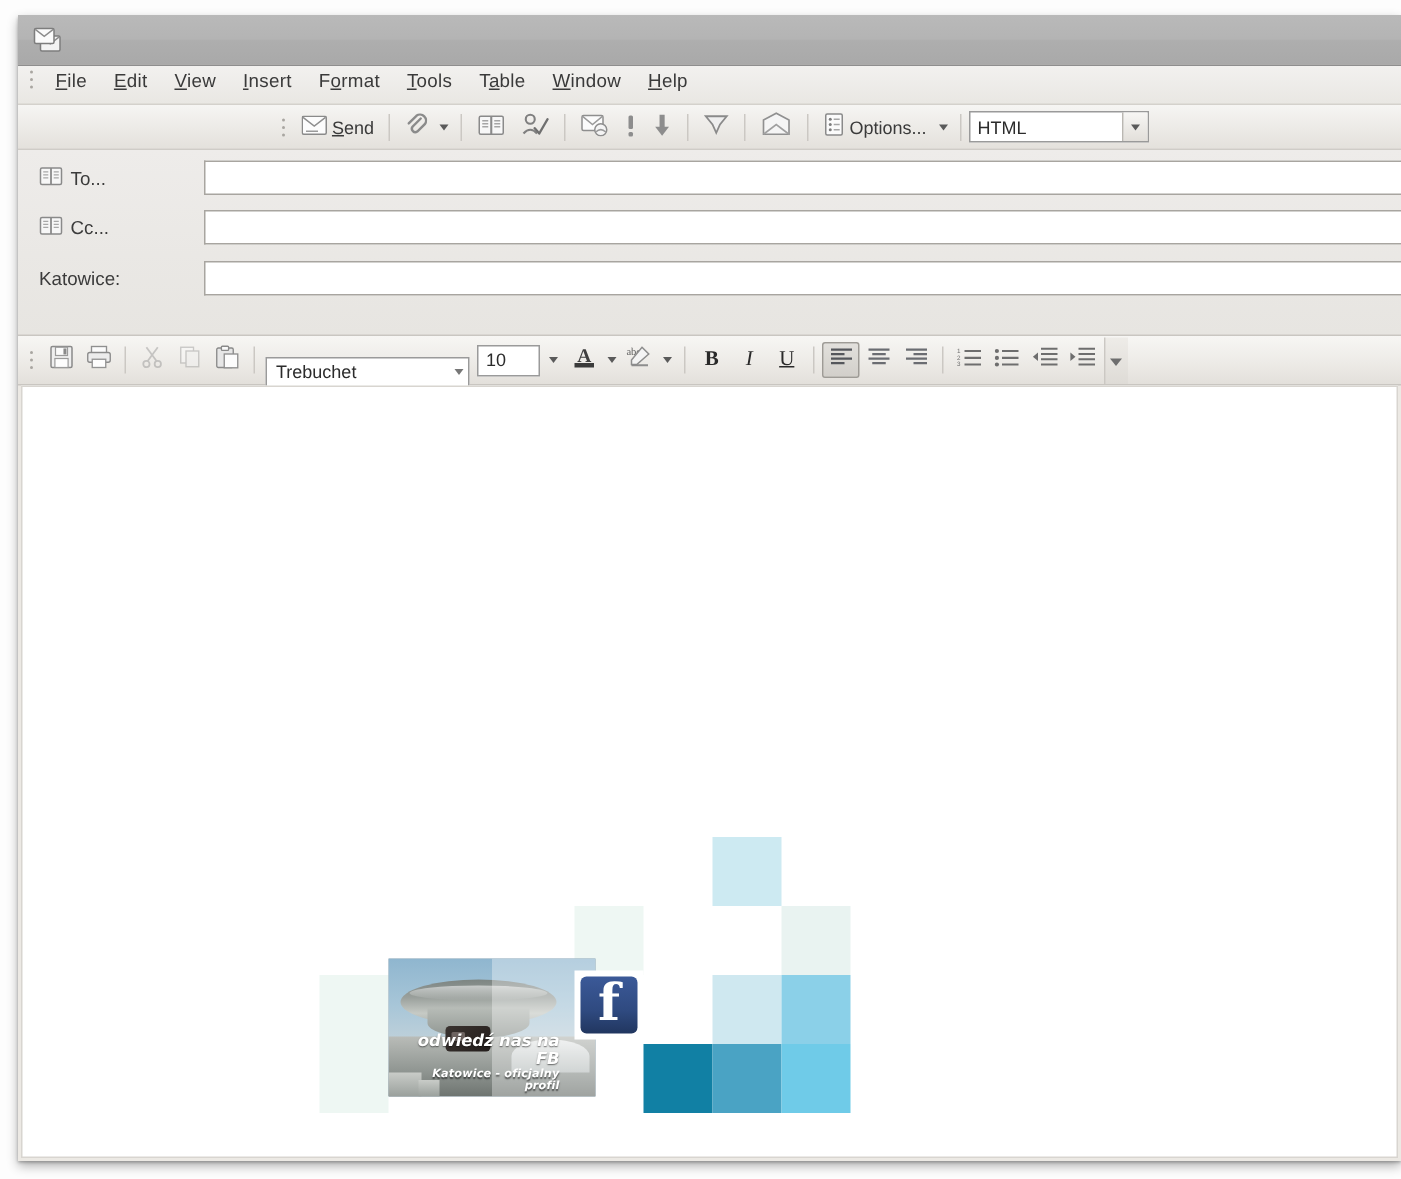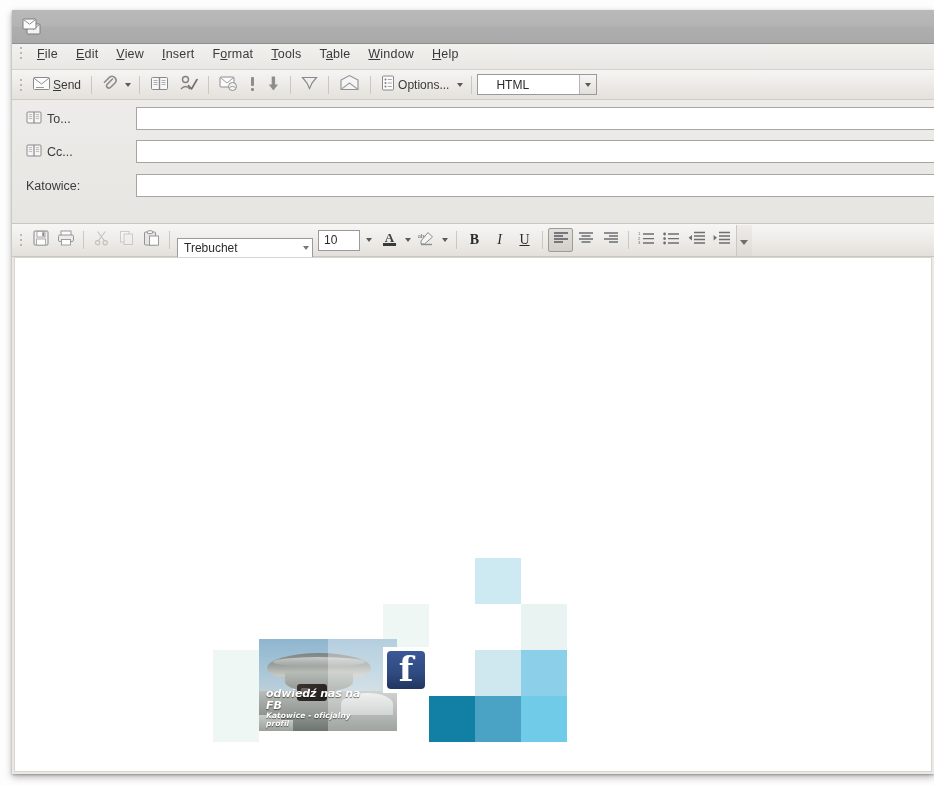--- a/index.html
+++ b/index.html
@@ -52,36 +52,36 @@
     letter-spacing: 0.2px;
   }
   .menu-item u { text-decoration: underline; }
 
   
   .toolbar {
     position: absolute; left: 0; top: 60px;
     width: 922px; height: 30px;
     background: linear-gradient(to bottom, #f6f5f3 0%, #eceae6 55%, #e4e1dc 100%);
     border-bottom: 1px solid #cfccc7;
-    display: flex; align-items: center;
+    display: flex; align-items: center; justify-content: center;
   }
   .tb-btn {
     height: 24px; display: flex; align-items: center; gap: 3px;
     padding: 0 4px; border: 1px solid transparent; border-radius: 2px;
     font-size: 12px; color: #3a3a3a; white-space: nowrap;
   }
   .tb-sep { width: 1px; height: 18px; background: #cbc8c3; margin: 0 5px; }
   .tb-arrow {
     width: 0; height: 0; border-left: 3.5px solid transparent; border-right: 3.5px solid transparent;
     border-top: 4px solid #5a5a5a; margin: 0 3px;
   }
   .combo {
     height: 21px; width: 120px; background: #ffffff;
     border: 1px solid #9a9a9a; display: flex; align-items: center;
-    font-size: 12px; color: #2b2b2b; padding-left: 18px; position: relative;
+    font-size: 12px; color: #2b2b2b; padding-left: 5px; position: relative;
   }
   .combo .cbtn {
     position: absolute; right: 0; top: 0; width: 17px; height: 19px;
     background: linear-gradient(to bottom,#f7f6f4,#e2dfda);
     border-left: 1px solid #bab7b2;
     display: flex; align-items: center; justify-content: center;
   }
 
   
   .headers {
@@ -204,21 +204,21 @@
   .dark-thing:after {
     content: ""; position: absolute; left: 4px; top: 4px; width: 9px; height: 6px;
     background: #6d6360; border-radius: 1px;
   }
   .photo-overlay {
     position: absolute; left: 69px; top: 0; width: 69px; height: 92px;
     background: rgba(255,255,255,0.34);
   }
   .photo-caption {
     position: absolute; left: 0; bottom: 3px; width: 114px;
-    padding-left: 7px; line-height: 1.05;
+    padding-left: 7px; line-height: 1.05; text-align: right;
   }
   .cap1 {
     font-size: 11px; font-weight: bold; font-style: italic; color: #ffffff;
     letter-spacing: -0.1px; text-shadow: 0 1px 1px rgba(0,0,0,0.55);
     font-family: "DejaVu Sans", sans-serif;
   }
   .cap2 {
     font-size: 7.5px; font-weight: bold; font-style: italic; color: #ffffff;
     letter-spacing: 0.1px; text-shadow: 0 1px 1px rgba(0,0,0,0.55);
     font-family: "DejaVu Sans", sans-serif; margin-top: 1px;

